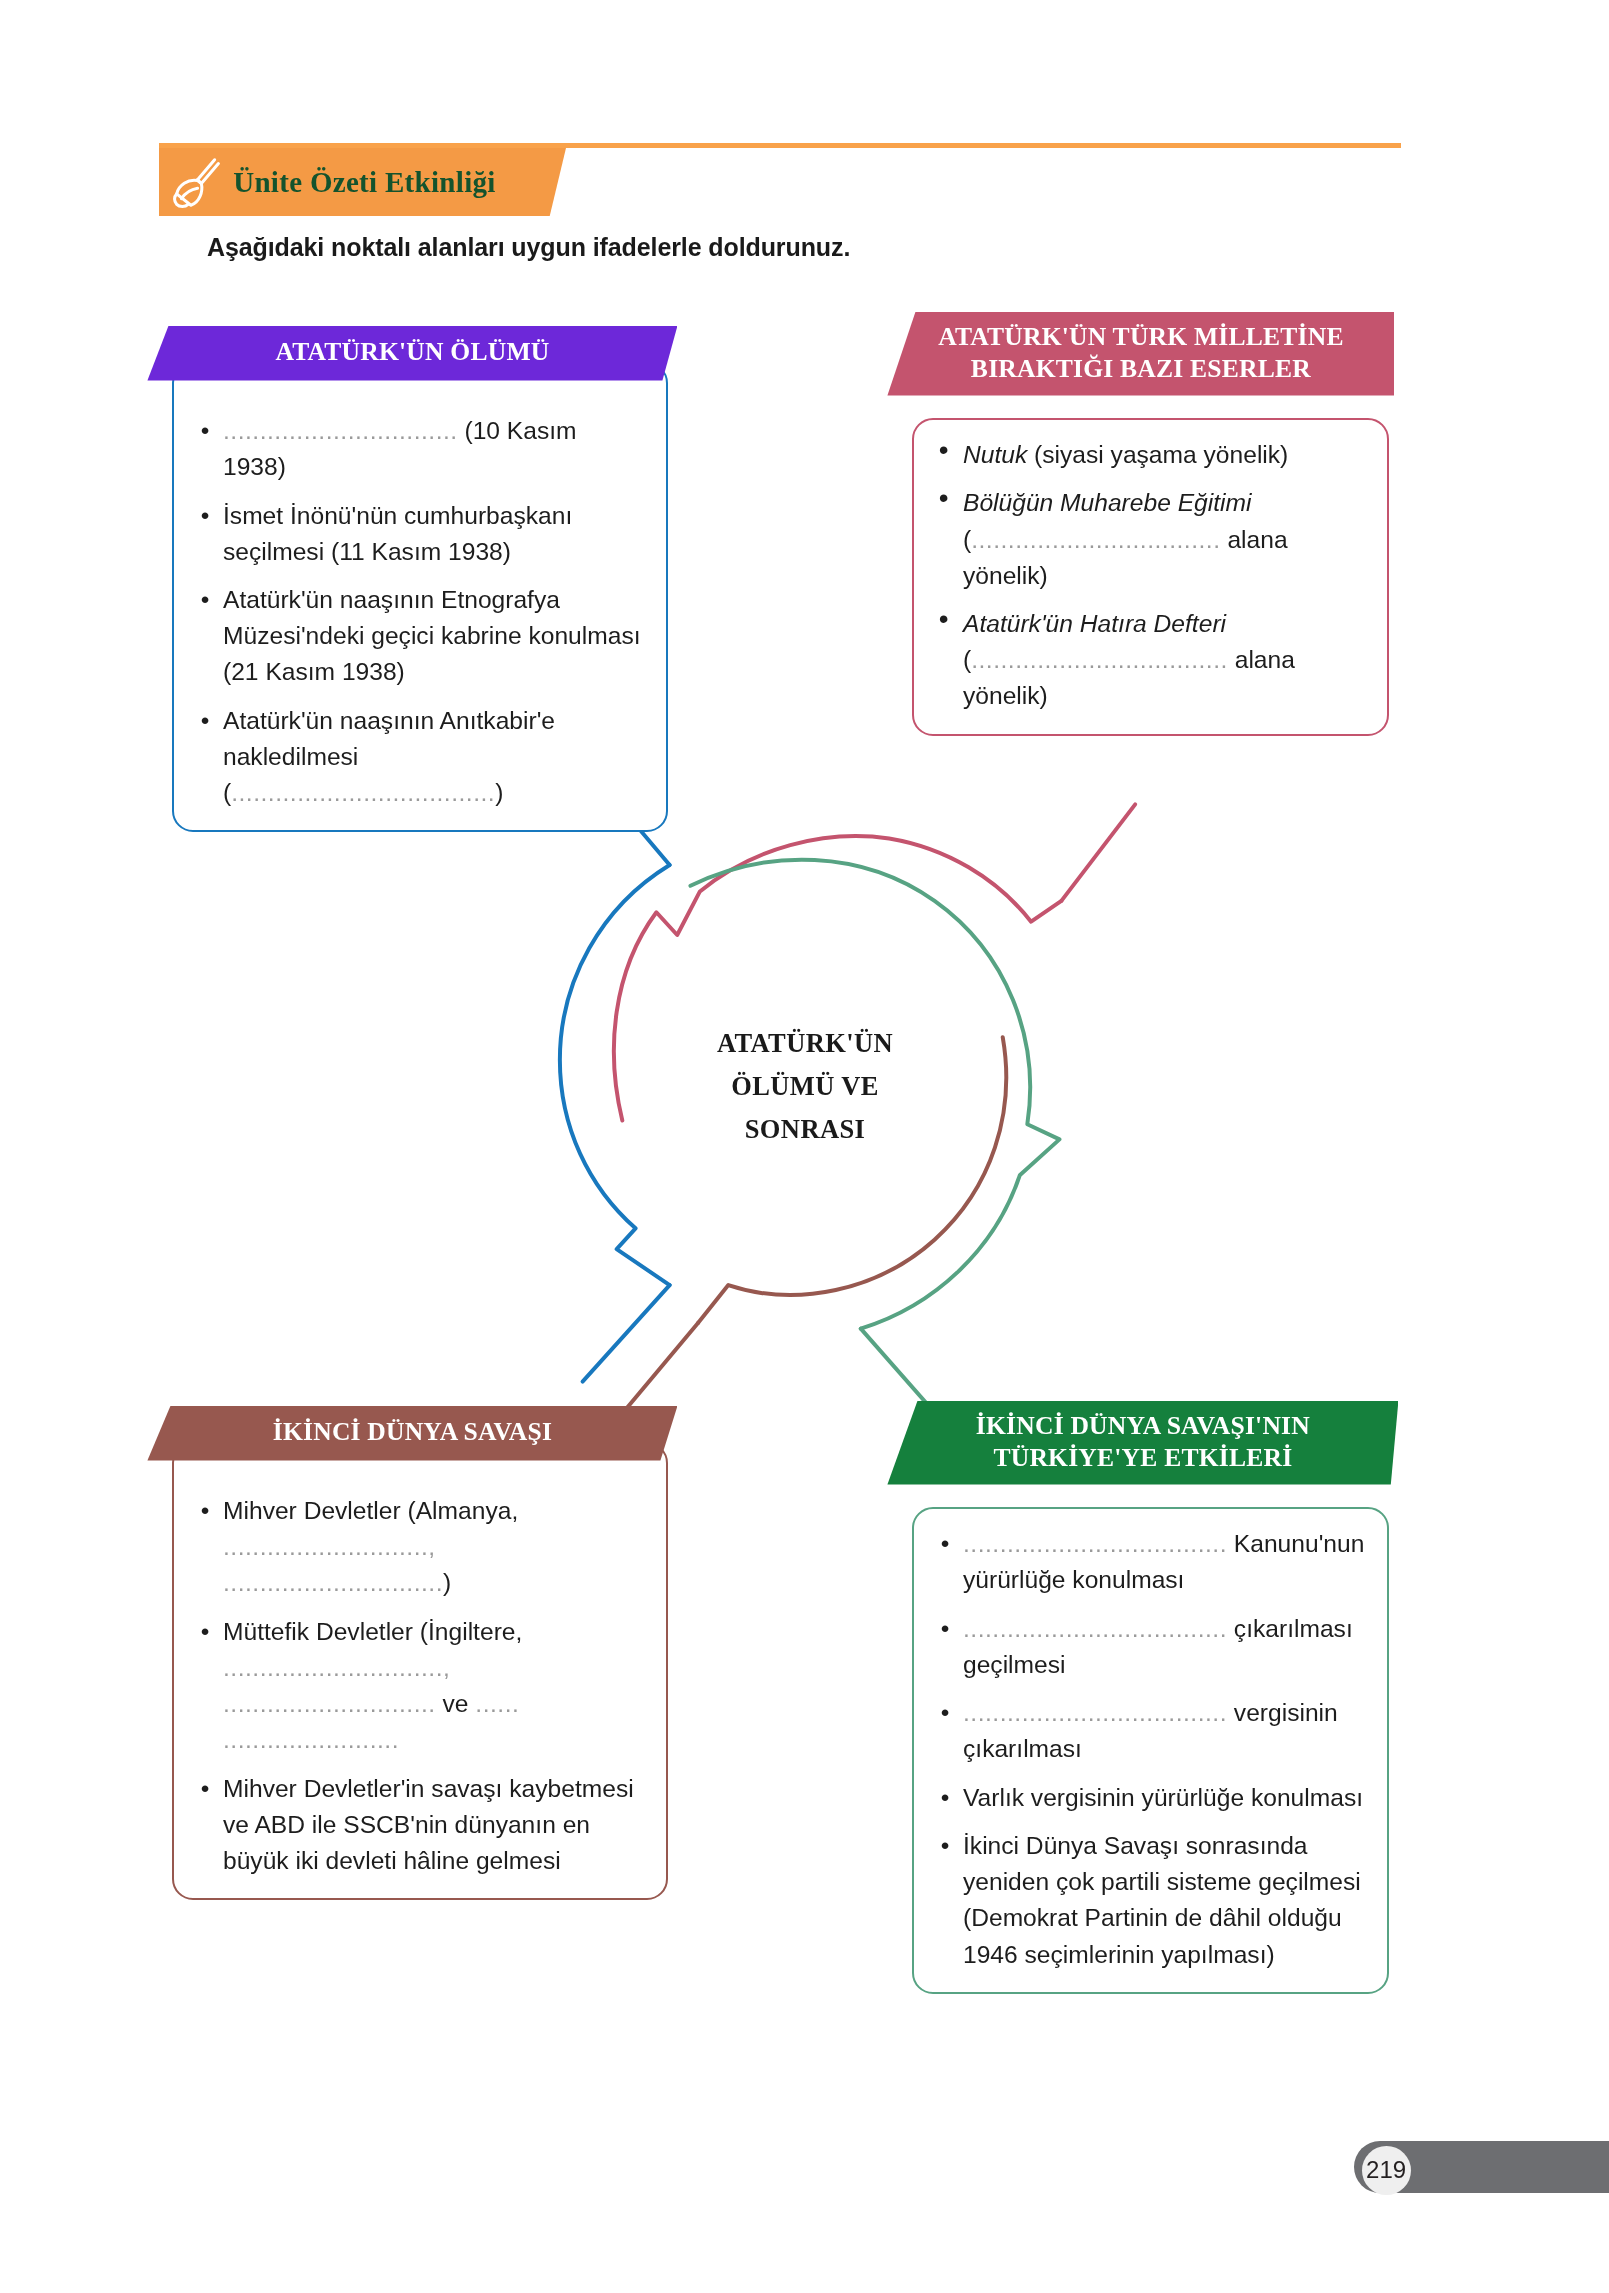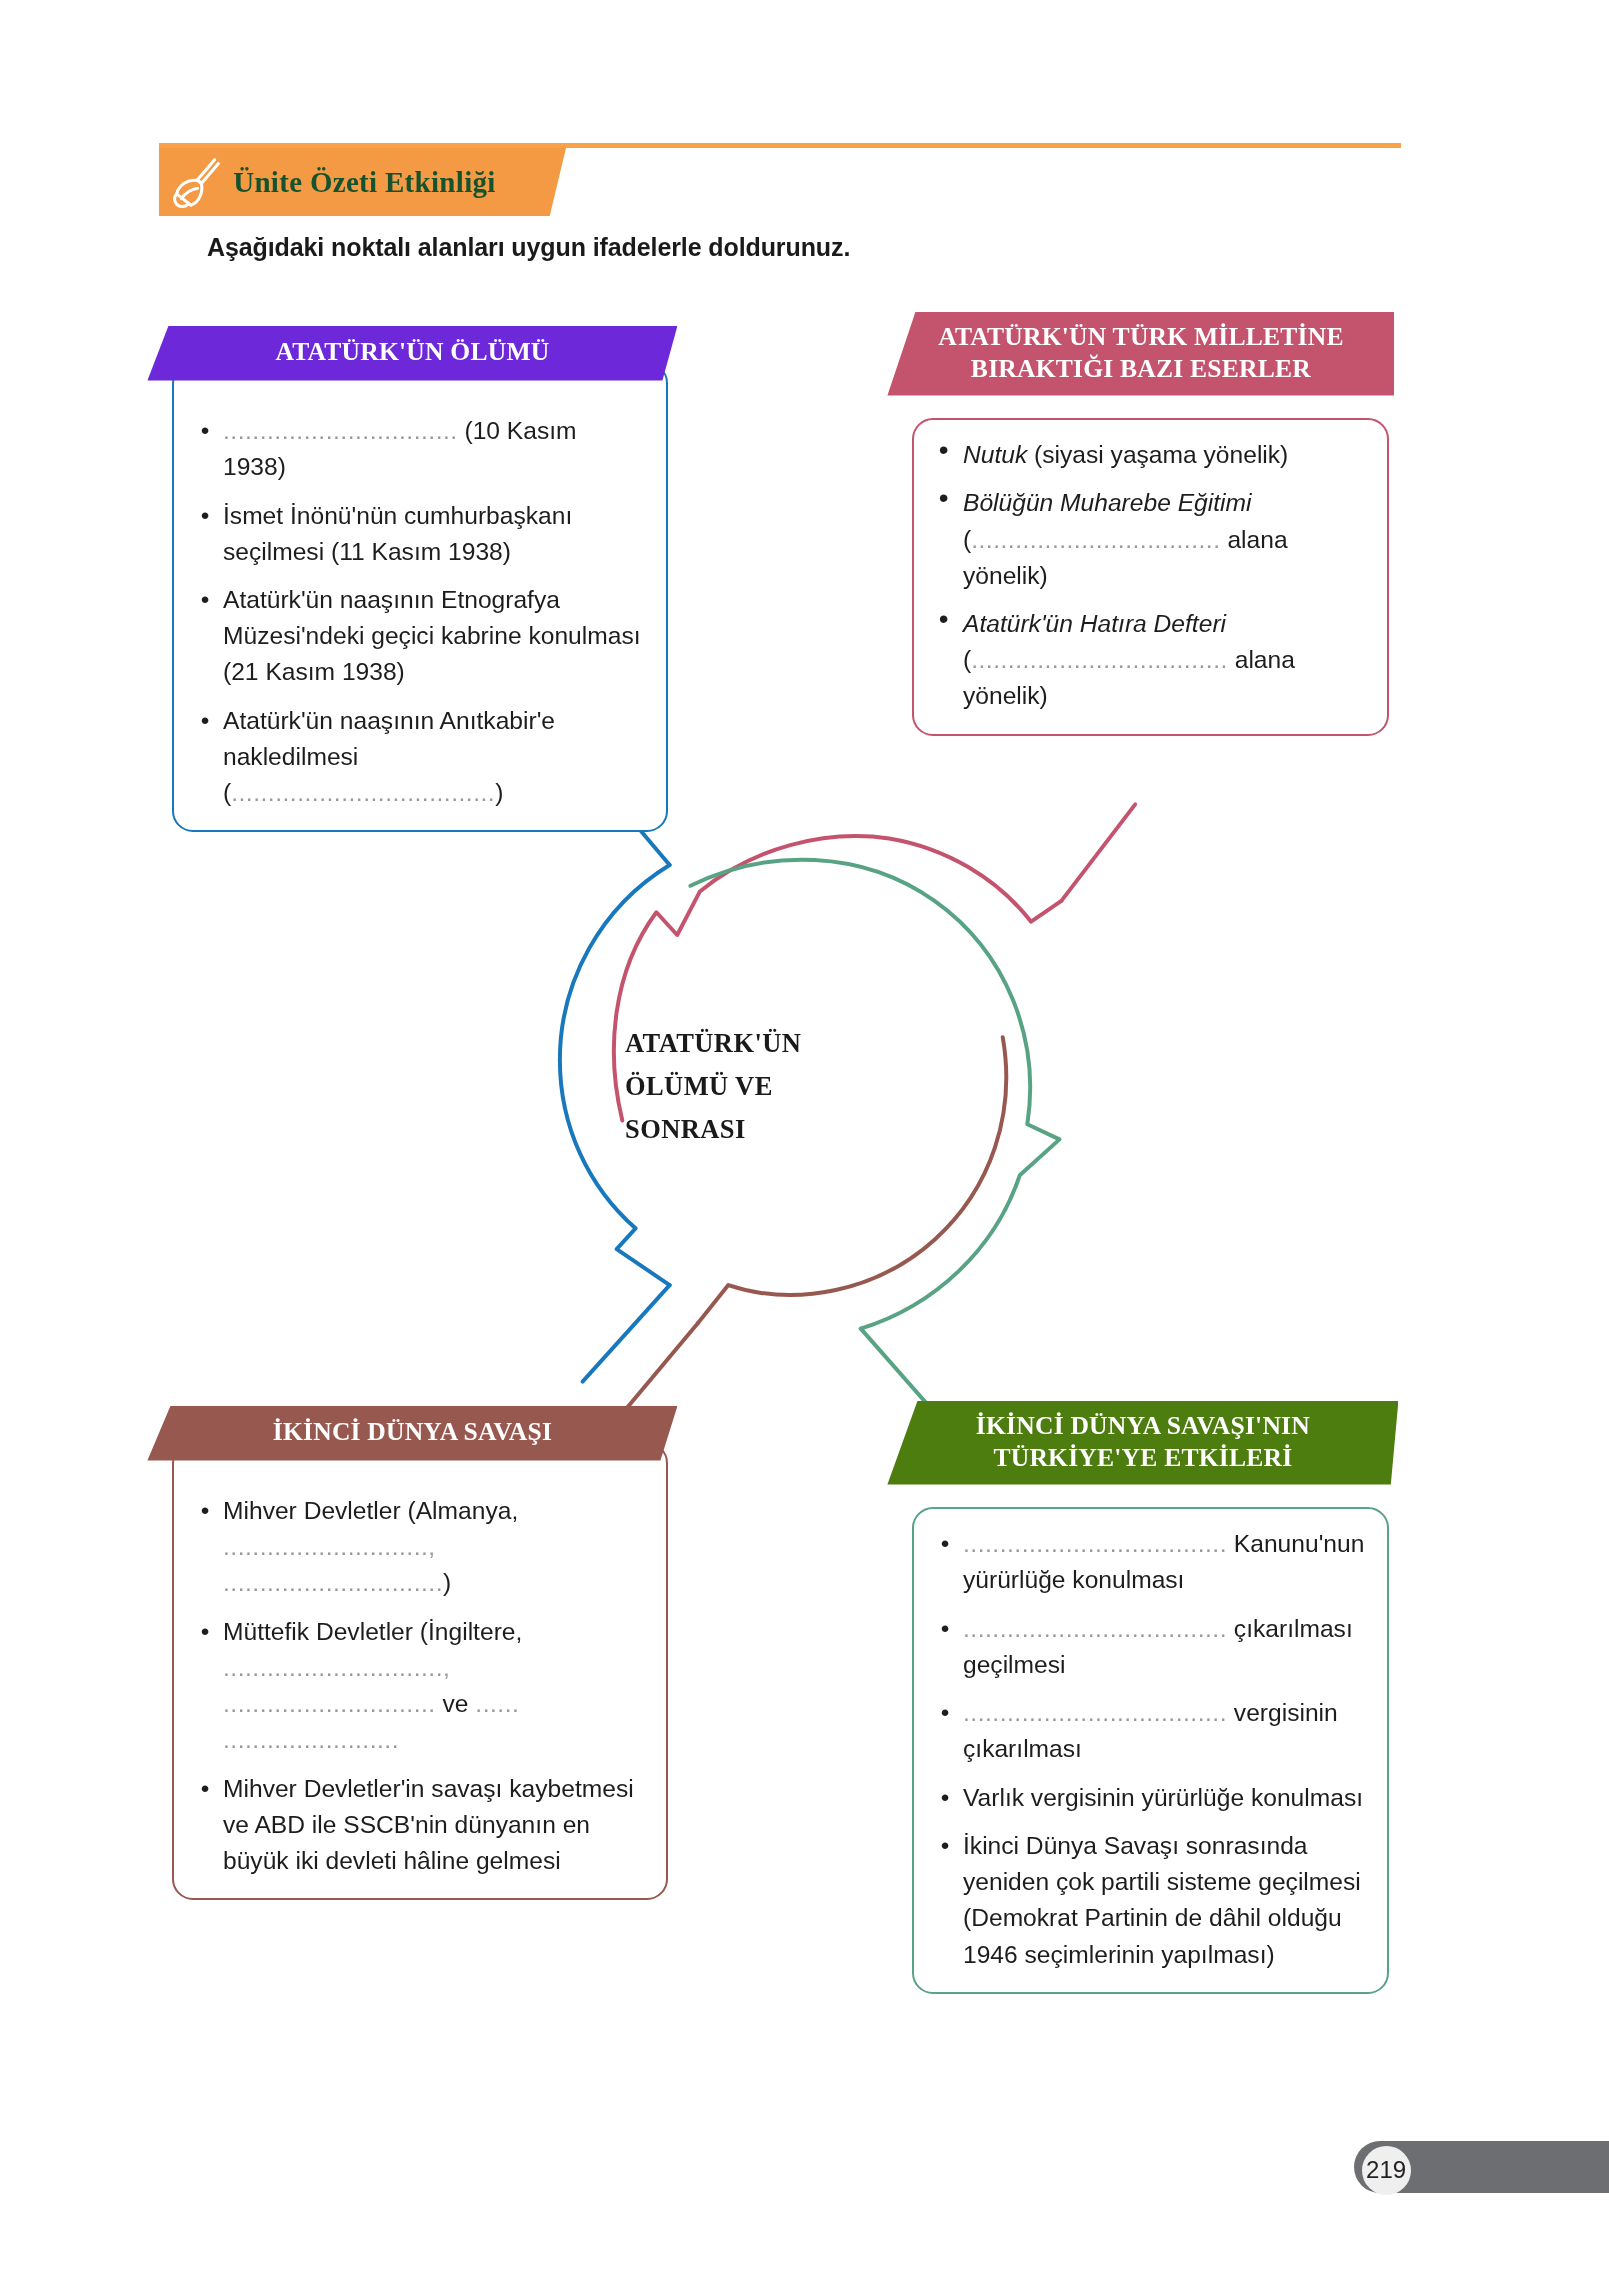--- a/index.html
+++ b/index.html
@@ -172,38 +172,39 @@
     left: 912px;
     top: 1401px;
     width: 477px;
   }
   #card-etkileri .card-body {
     border-color: #57A383;
     top: 106px;
     padding-top: 17px;
   }
   #card-etkileri .card-header {
-    background: #4d7c0f;
+    background: #15803d;
     width: 511px;
     clip-path: polygon(30px 0, 100% 0, calc(100% - 7.6px) 100%, 0 100%);
   }
 
   
   #center-diagram {
     position: absolute;
     left: 416px;
     top: 653px;
     width: 776px;
     height: 757px;
   }
   #center-label {
     position: absolute;
     left: 625px;
     top: 1022px;
     width: 360px;
+    text-align: center;
     font-family: "Liberation Serif", serif;
     font-weight: bold;
     font-size: 26.5px;
     line-height: 1.62;
     color: #1a1a1a;
     letter-spacing: 0.4px;
   }
 
   
   .page-bar {

